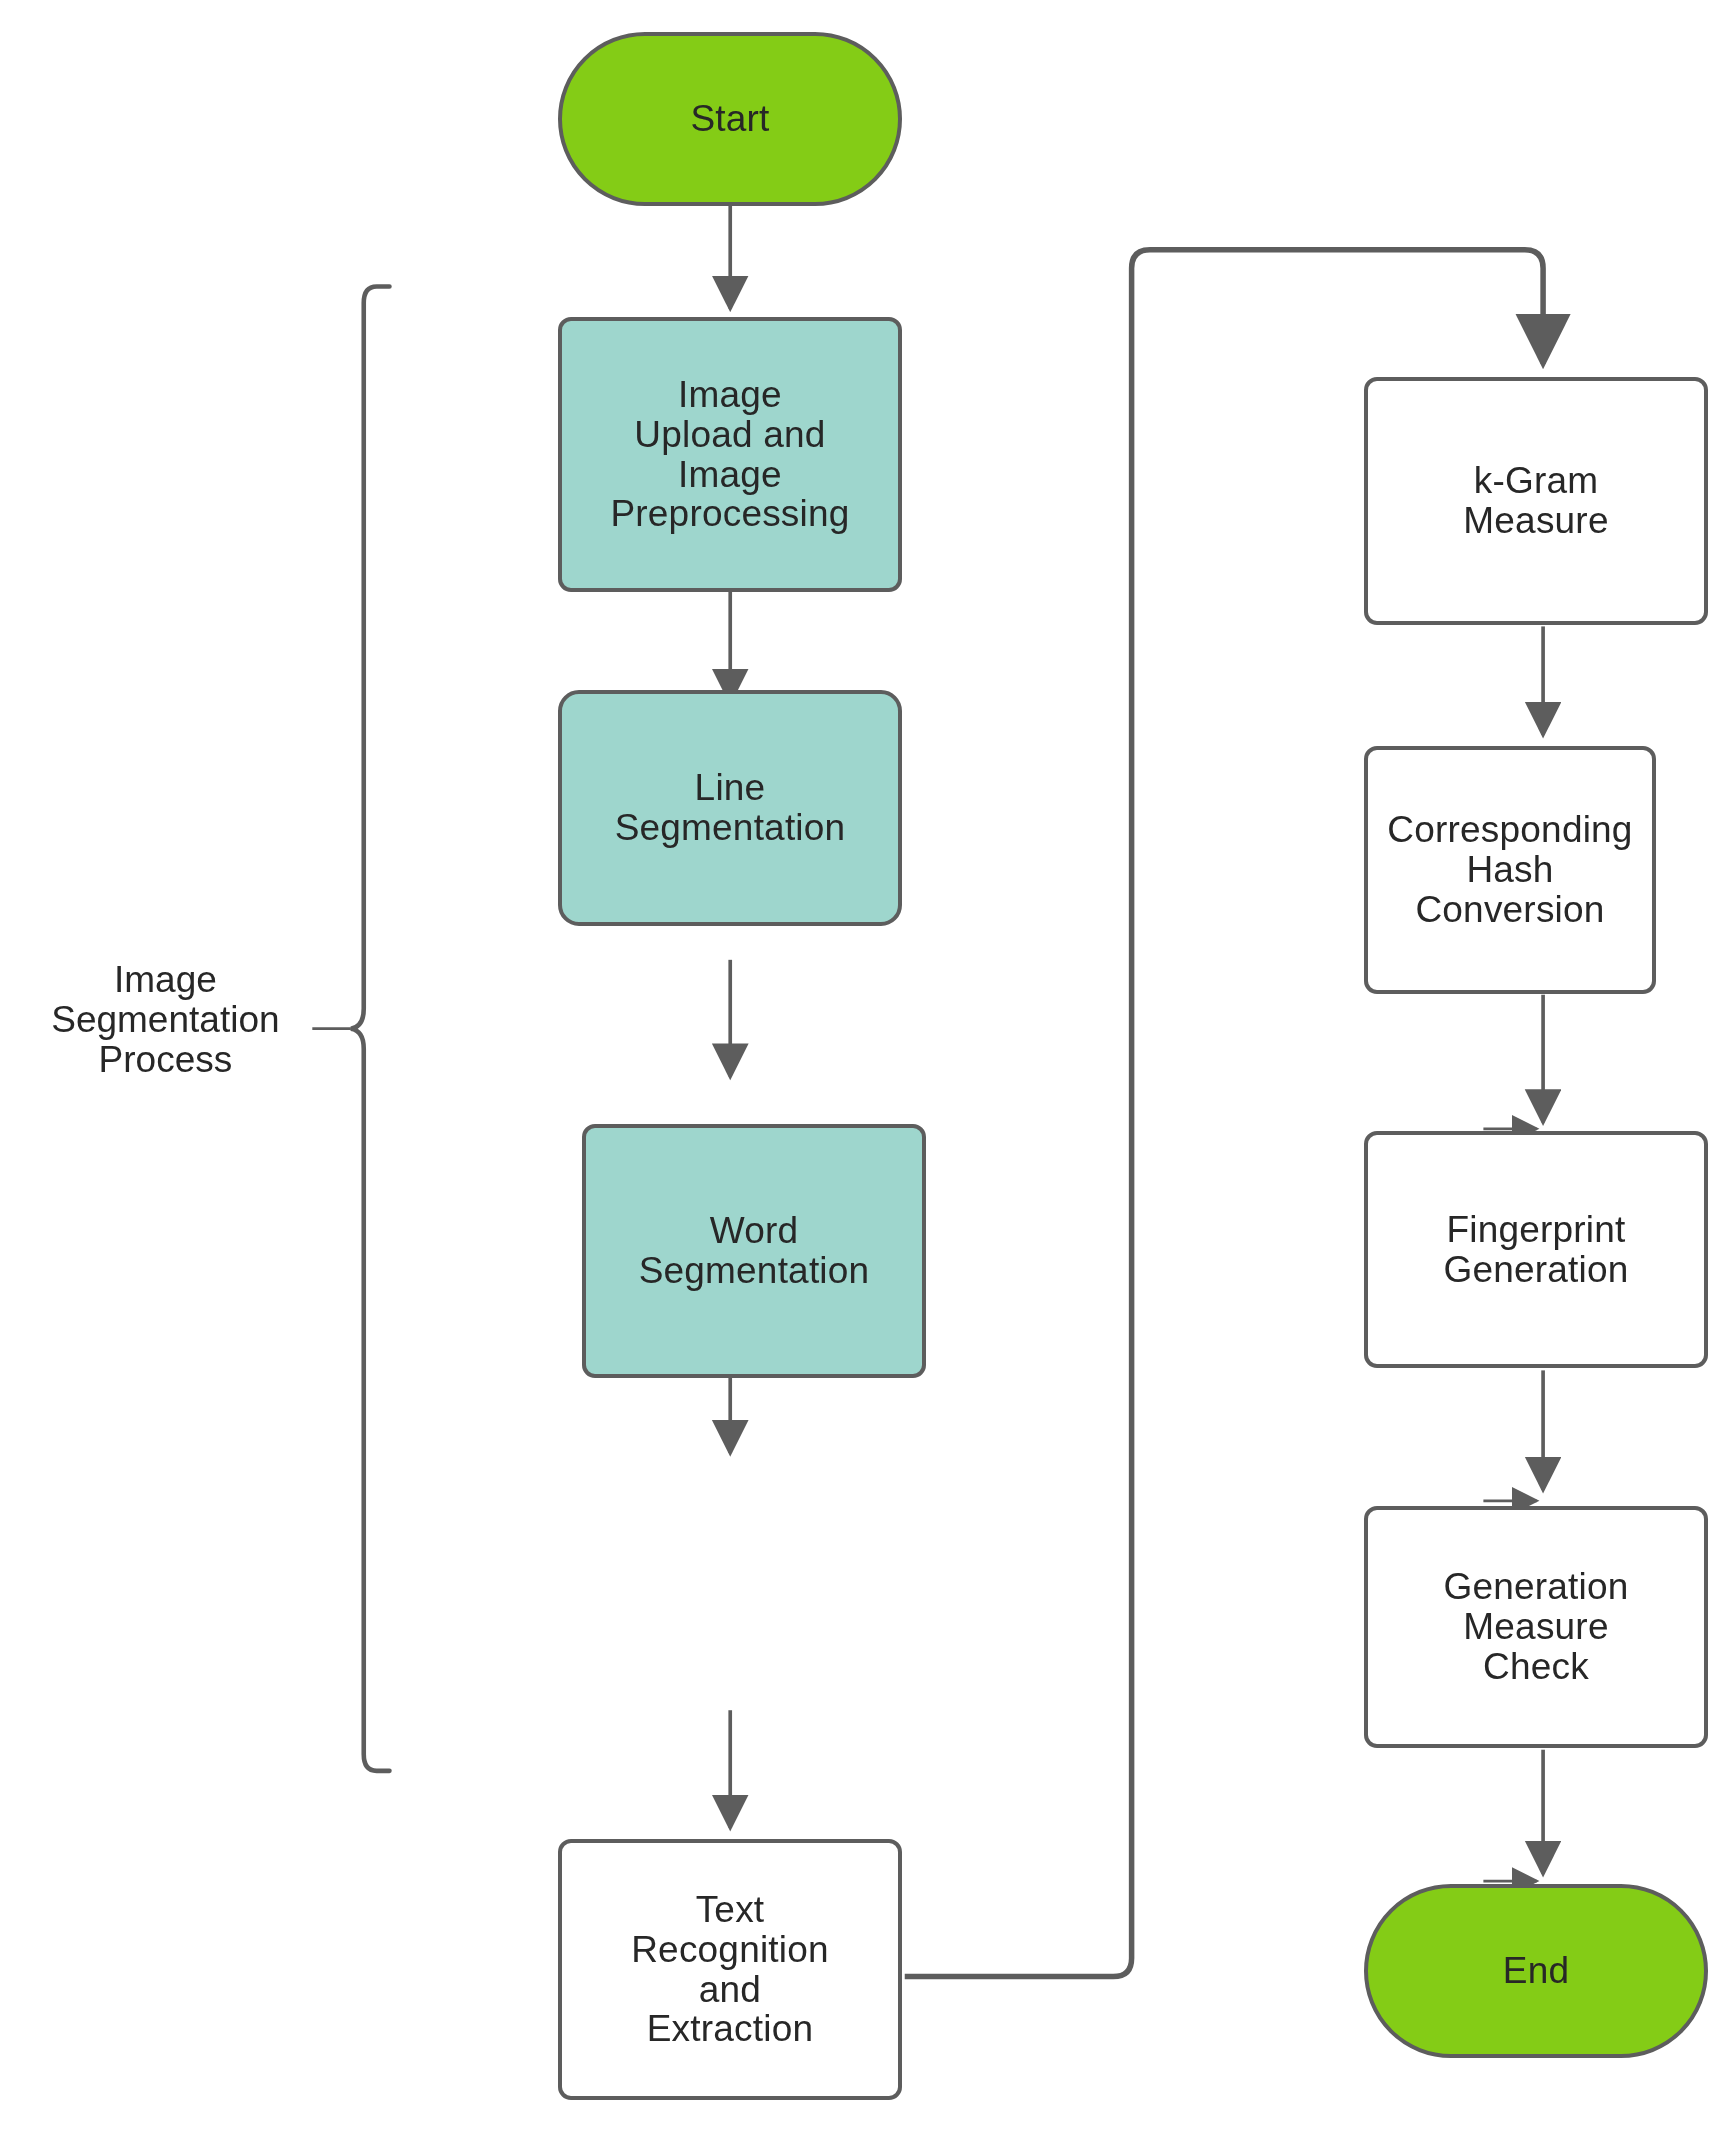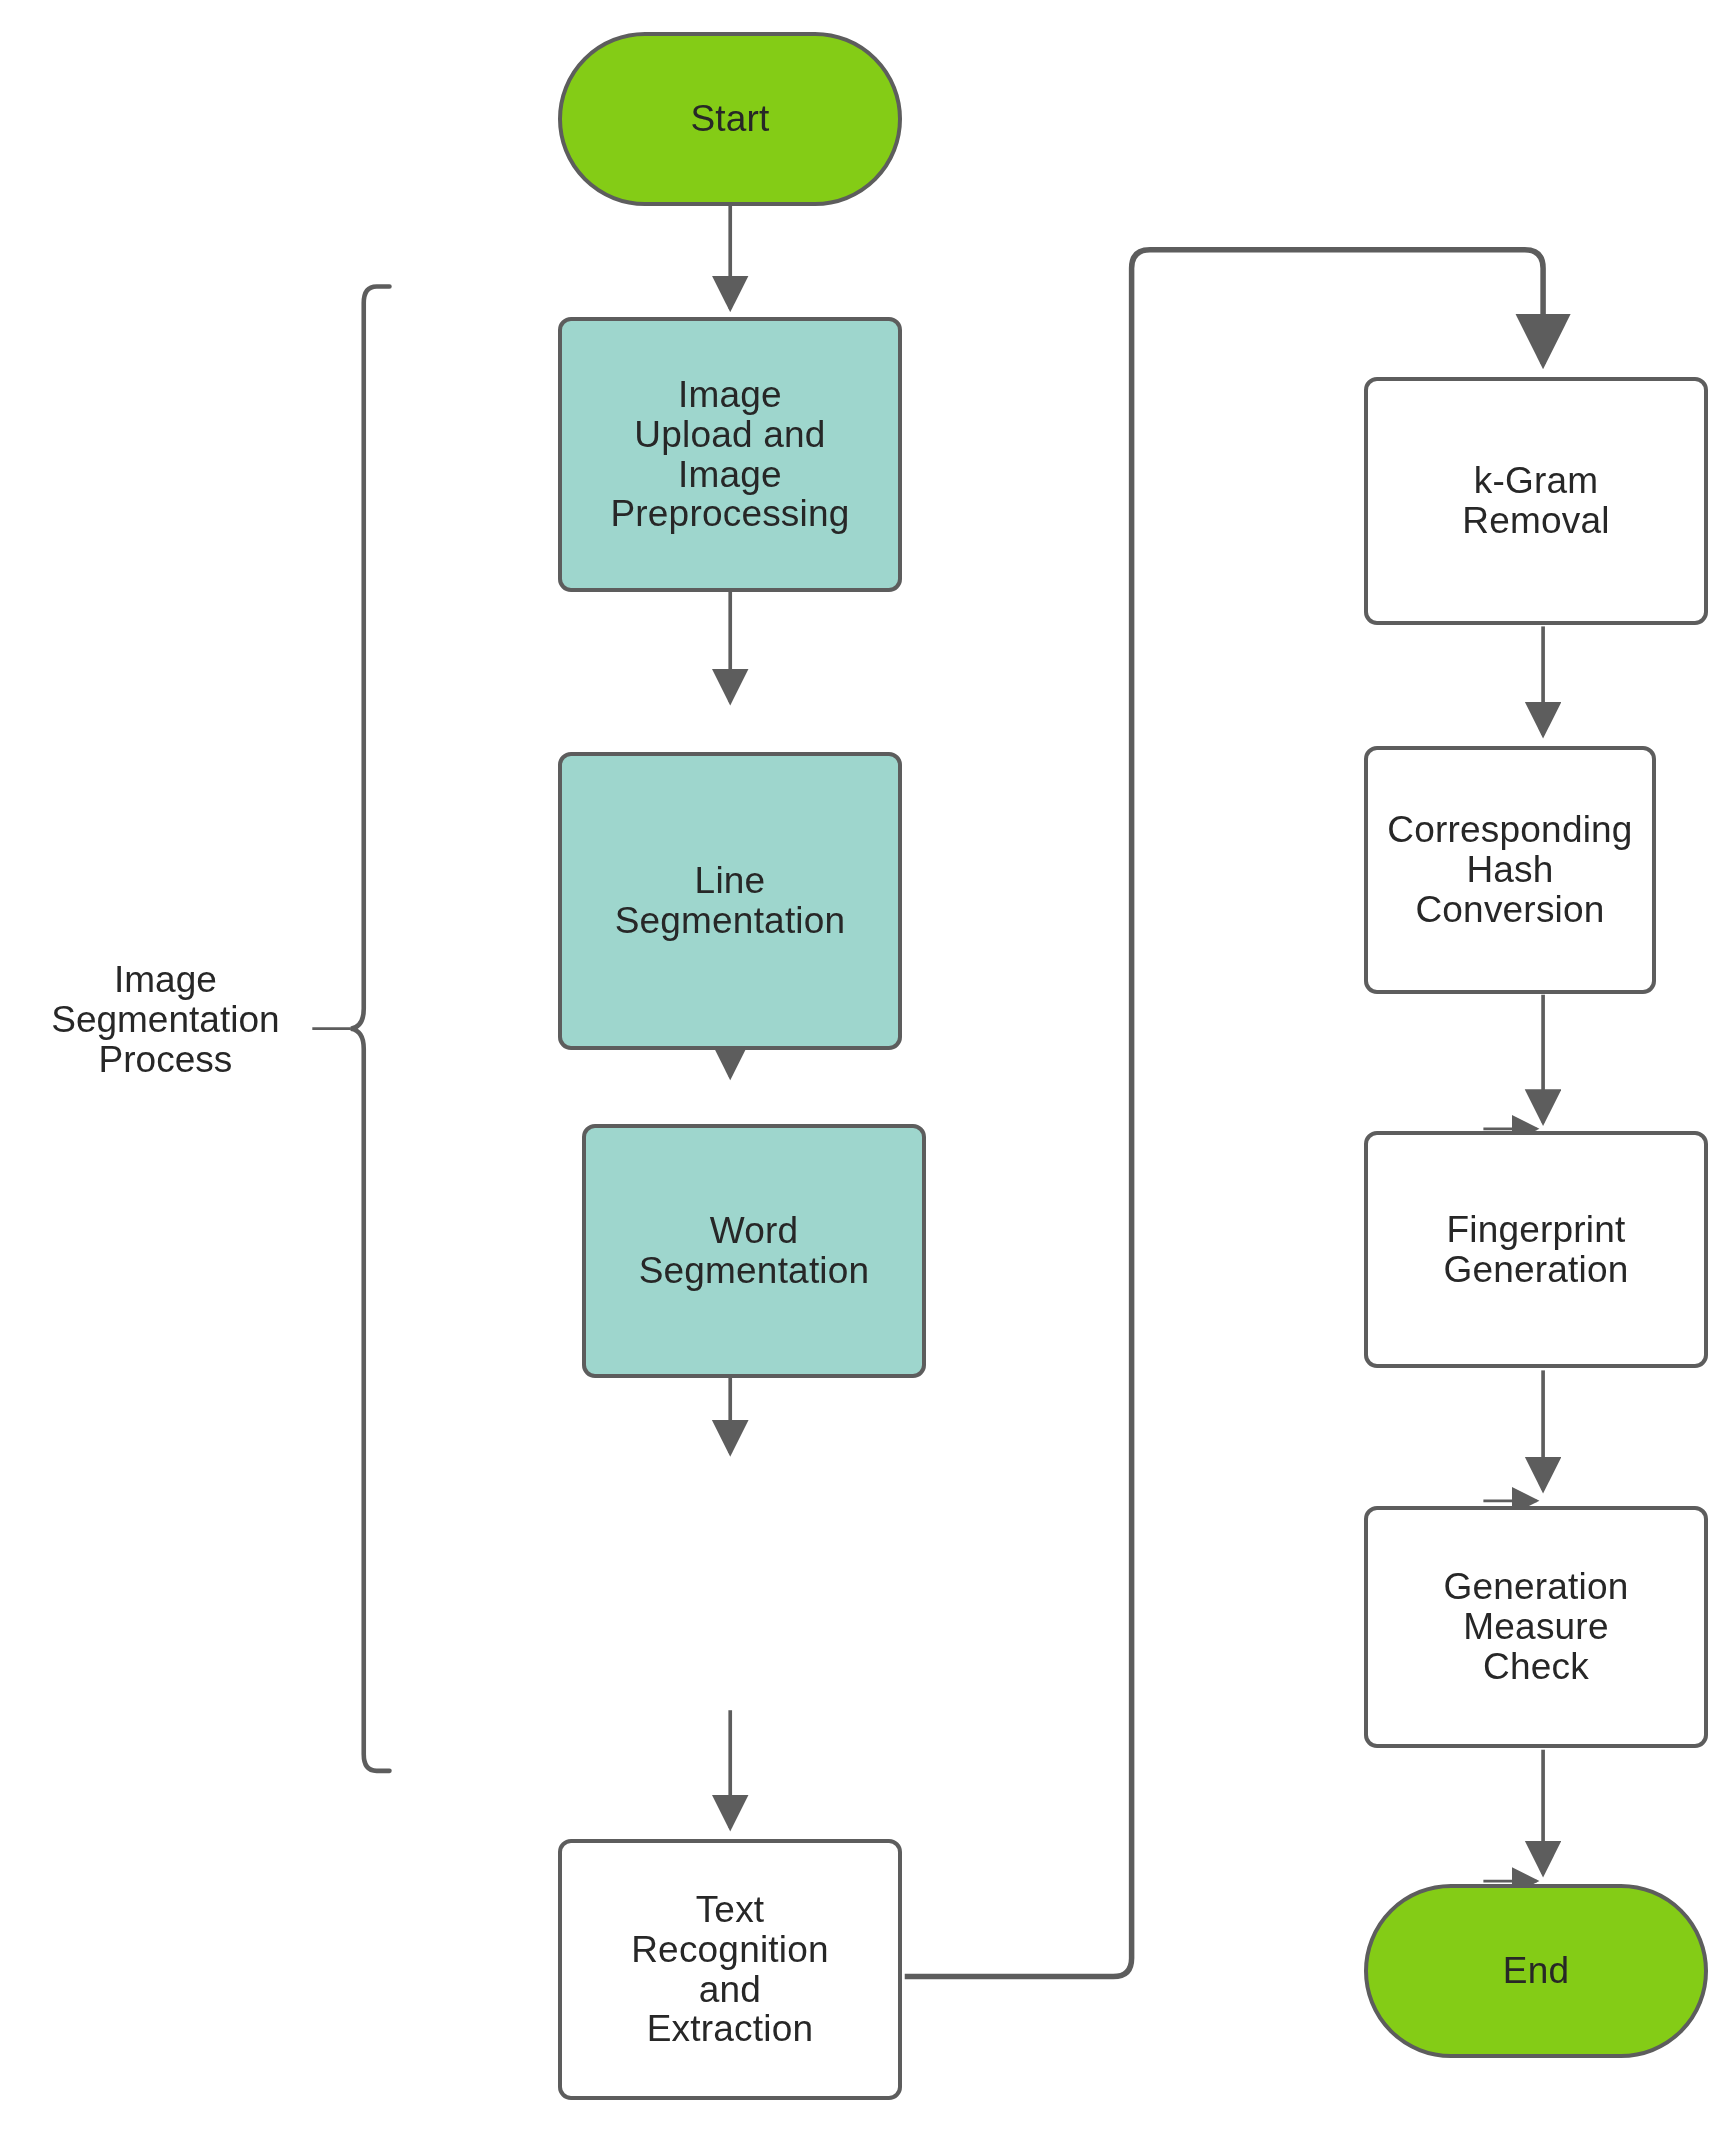--- a/index.html
+++ b/index.html
@@ -120,41 +120,41 @@
     <span>Start</span>
   </div>
 
   <div class="node process highlight" style="left:558px; top:317px; width:344px; height:275px;">
     <span>Image
 Upload and
 Image
 Preprocessing</span>
   </div>
 
-  <div class="node process highlight" style="left:558px; top:752px; width:344px; height:298px;">
+  <div class="node process highlight" style="left:558px; top:690px; width:344px; height:236px;border-radius:21px;">
     <span>Line
 Segmentation</span>
   </div>
 
   <div class="node process highlight" style="left:558px; top:1124px; width:344px; height:254px;margin-left:24px;">
     <span>Word
 Segmentation</span>
   </div>
 
 
   <div class="node process" style="left:558px; top:1839px; width:344px; height:261px;">
     <span>Text
 Recognition
 and
 Extraction</span>
   </div>
 
   <div class="node process" style="left:1364px; top:377px; width:344px; height:248px;">
     <span>k-Gram
-Removal</span>
+Measure</span>
   </div>
 
   <div class="node process" style="left:1364px; top:746px; width:292px; height:248px;">
     <span>Corresponding
 Hash
 Conversion</span>
   </div>
 
   <div class="node process" style="left:1364px; top:1131px; width:344px; height:237px;">
     <span>Fingerprint

